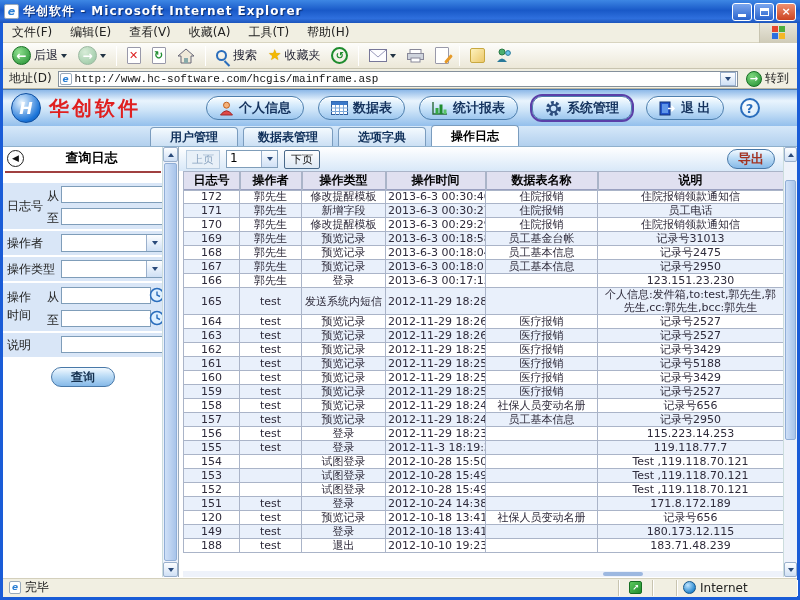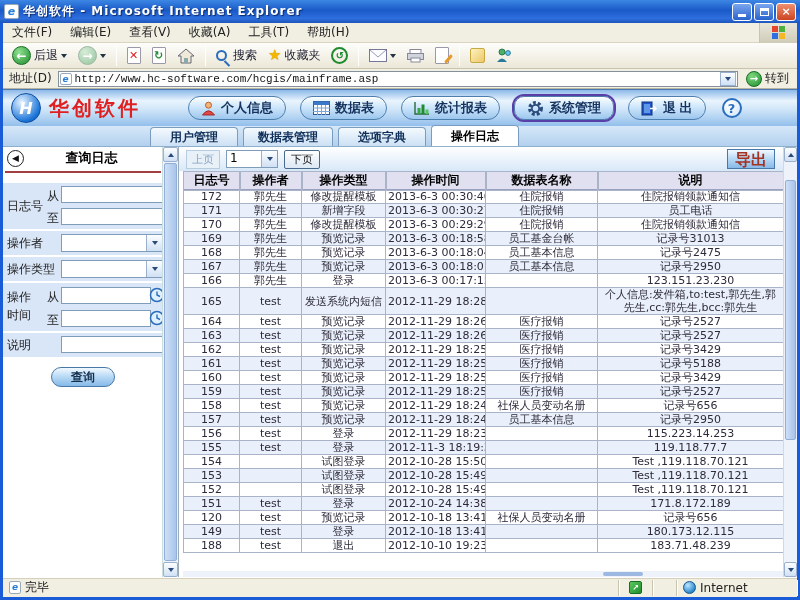--- a/index.html
+++ b/index.html
@@ -70,21 +70,21 @@
 
   
   .appheader { position:absolute; left:3px; top:89px; width:794px; height:37px;
     background:linear-gradient(180deg,#8db9e8 0%,#e9f4fd 30%,#cfe5f8 55%,#93bfec 100%);
     border-top:1px solid #4a7ab0; display:flex; align-items:center; padding:0 8px; }
   .brand { display:flex; align-items:center; gap:8px; width:175px; }
   .logo-circle { width:30px; height:30px; border-radius:50%;
     background:radial-gradient(circle at 35% 30%,#eaf6ff,#1b74d8 70%,#0d4ea0); border:1px solid #0d4ea0;
     color:#fff; font-weight:bold; font-size:16px; font-style:italic; display:flex; align-items:center; justify-content:center; }
   .brand-name { color:#e02020; font-weight:bold; font-size:20px; letter-spacing:3px; white-space:nowrap; }
-  .navbtns { display:flex; align-items:center; gap:14px; margin-left:2px; }
+  .navbtns { display:flex; align-items:center; gap:14px; margin-left:20px; }
   .nav-btn { display:flex; align-items:center; gap:5px; height:24px; padding:0 12px; border-radius:12px;
     background:linear-gradient(180deg,#fbfeff 0%,#cfe7fb 45%,#9cc6ee 100%);
     border:1px solid #4d7fae; box-shadow:inset 0 1px 0 #fff; color:#15335e; font-weight:bold; font-size:13px; white-space:nowrap; }
   .nav-btn.active { outline:2px solid #5b3fa8; outline-offset:0;border-radius:10px; }
   .help-circle { width:20px; height:20px; border-radius:50%; border:2px solid #2a6dbc; margin-left:16px;
     background:radial-gradient(circle at 35% 30%,#fff,#cfe6fa); color:#2a6dbc; font-weight:bold; font-size:13px;
     display:flex; align-items:center; justify-content:center; }
   .nav-ic { display:inline-flex; }
 
   
@@ -127,23 +127,23 @@
     border:1px solid #9ab0cc; border-radius:2px; display:flex; align-items:center; justify-content:center; }
   .sc-thumb { position:absolute; left:1px; width:13px; background:linear-gradient(90deg,#cfe0f7,#a8c4ea); border:1px solid #90aed6; border-radius:2px; }
 
   
   .content { position:relative; flex:1; height:100%; }
   .pager { position:absolute; left:0; top:0; right:14px; height:24px;
     background:linear-gradient(180deg,#ffffff,#d8e8f8); display:flex; align-items:center; padding-left:7px; gap:6px; }
   .pager .summary { color:#111; white-space:nowrap; }
   .pg-prev { padding:1px 5px; color:#8aa4c0; background:#e8f0f8; border:1px solid #b8cce0; font-size:11px; }
   .pg-next { padding:1px 6px; color:#111; background:linear-gradient(180deg,#fff,#dce8f4); border:1px solid #4a6a8a; border-radius:2px; font-size:11px;font-family:Liberation Mono, monospace; }
-  .export-btn { position:absolute; right:8px; top:2px; width:48px; height:20px; border-radius:0;
+  .export-btn { position:absolute; right:8px; top:2px; width:48px; height:20px; border-radius:10px;
     background:linear-gradient(180deg,#f2f9ff 0%,#bcdcf6 45%,#86b9e8 100%); border:1px solid #4878a8;
-    color:#a33322; font-weight:bold; font-size:16px; }
+    color:#a33322; font-weight:bold; font-size:13px; }
 
   .tablewrap { position:absolute; left:4px; top:24px; width:600px; bottom:6px; overflow:hidden; }
   table.log { border-collapse:collapse; width:600px; table-layout:fixed; }
   table.log th { background:#e0e0f0; border:1px solid; border-color:#fff #9aA0c0 #9aa0c0 #fff; outline:1px solid #aab4c8;
     font-size:12px; font-weight:bold; color:#000; height:17px; padding:0; white-space:nowrap; overflow:hidden; }
   table.log td { border:1px solid #aab4c8; font-size:11px; color:#2e2a3a; height:14px; line-height:13px;
     padding:0 2px; text-align:center; white-space:nowrap; overflow:hidden; }
   table.log td.wrap { white-space:normal; }
   table.log tr.alt td { background:#e9f0fb; }
 

